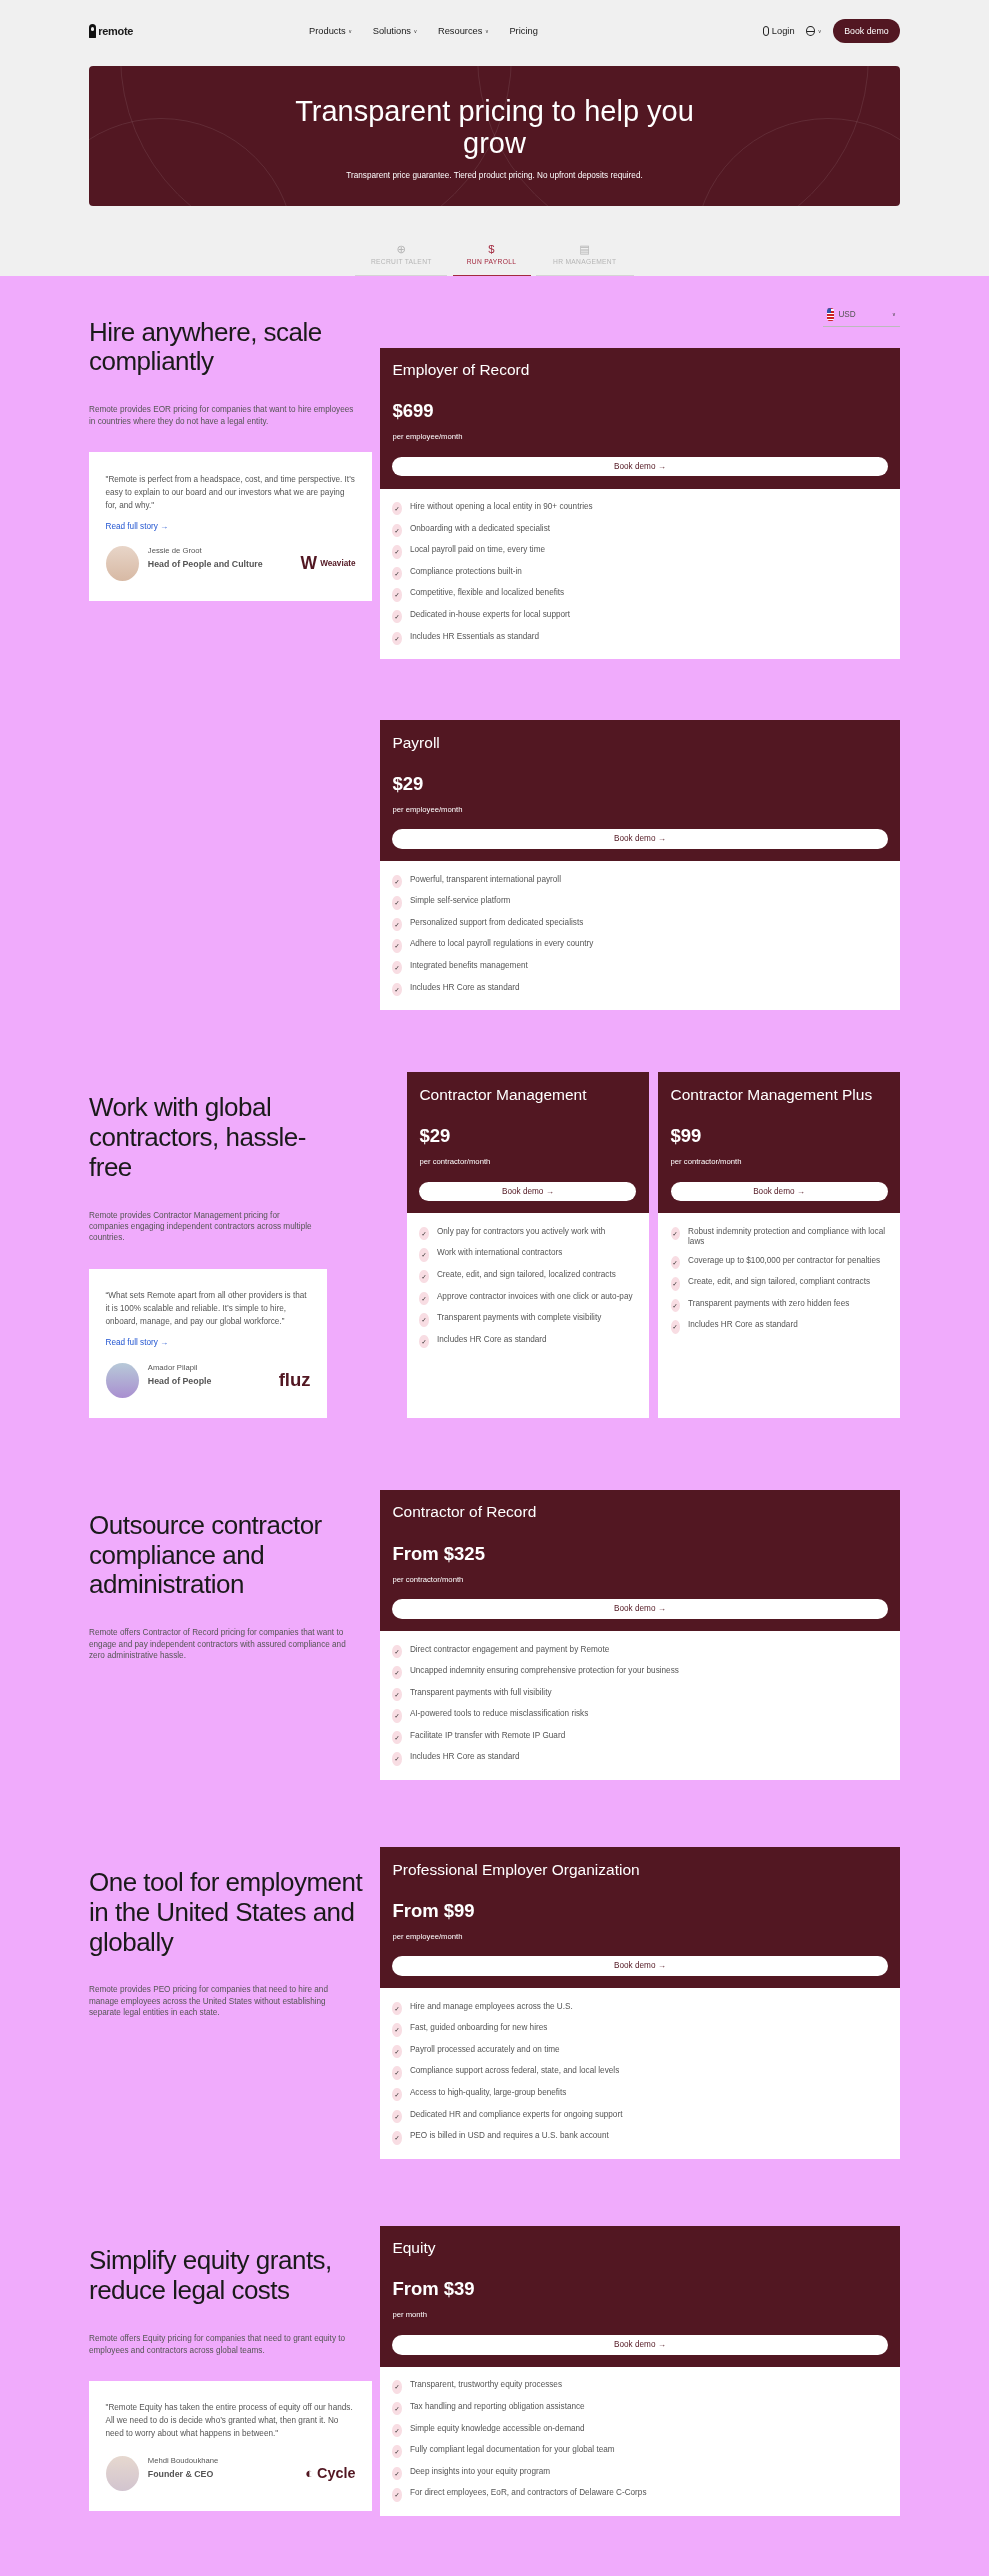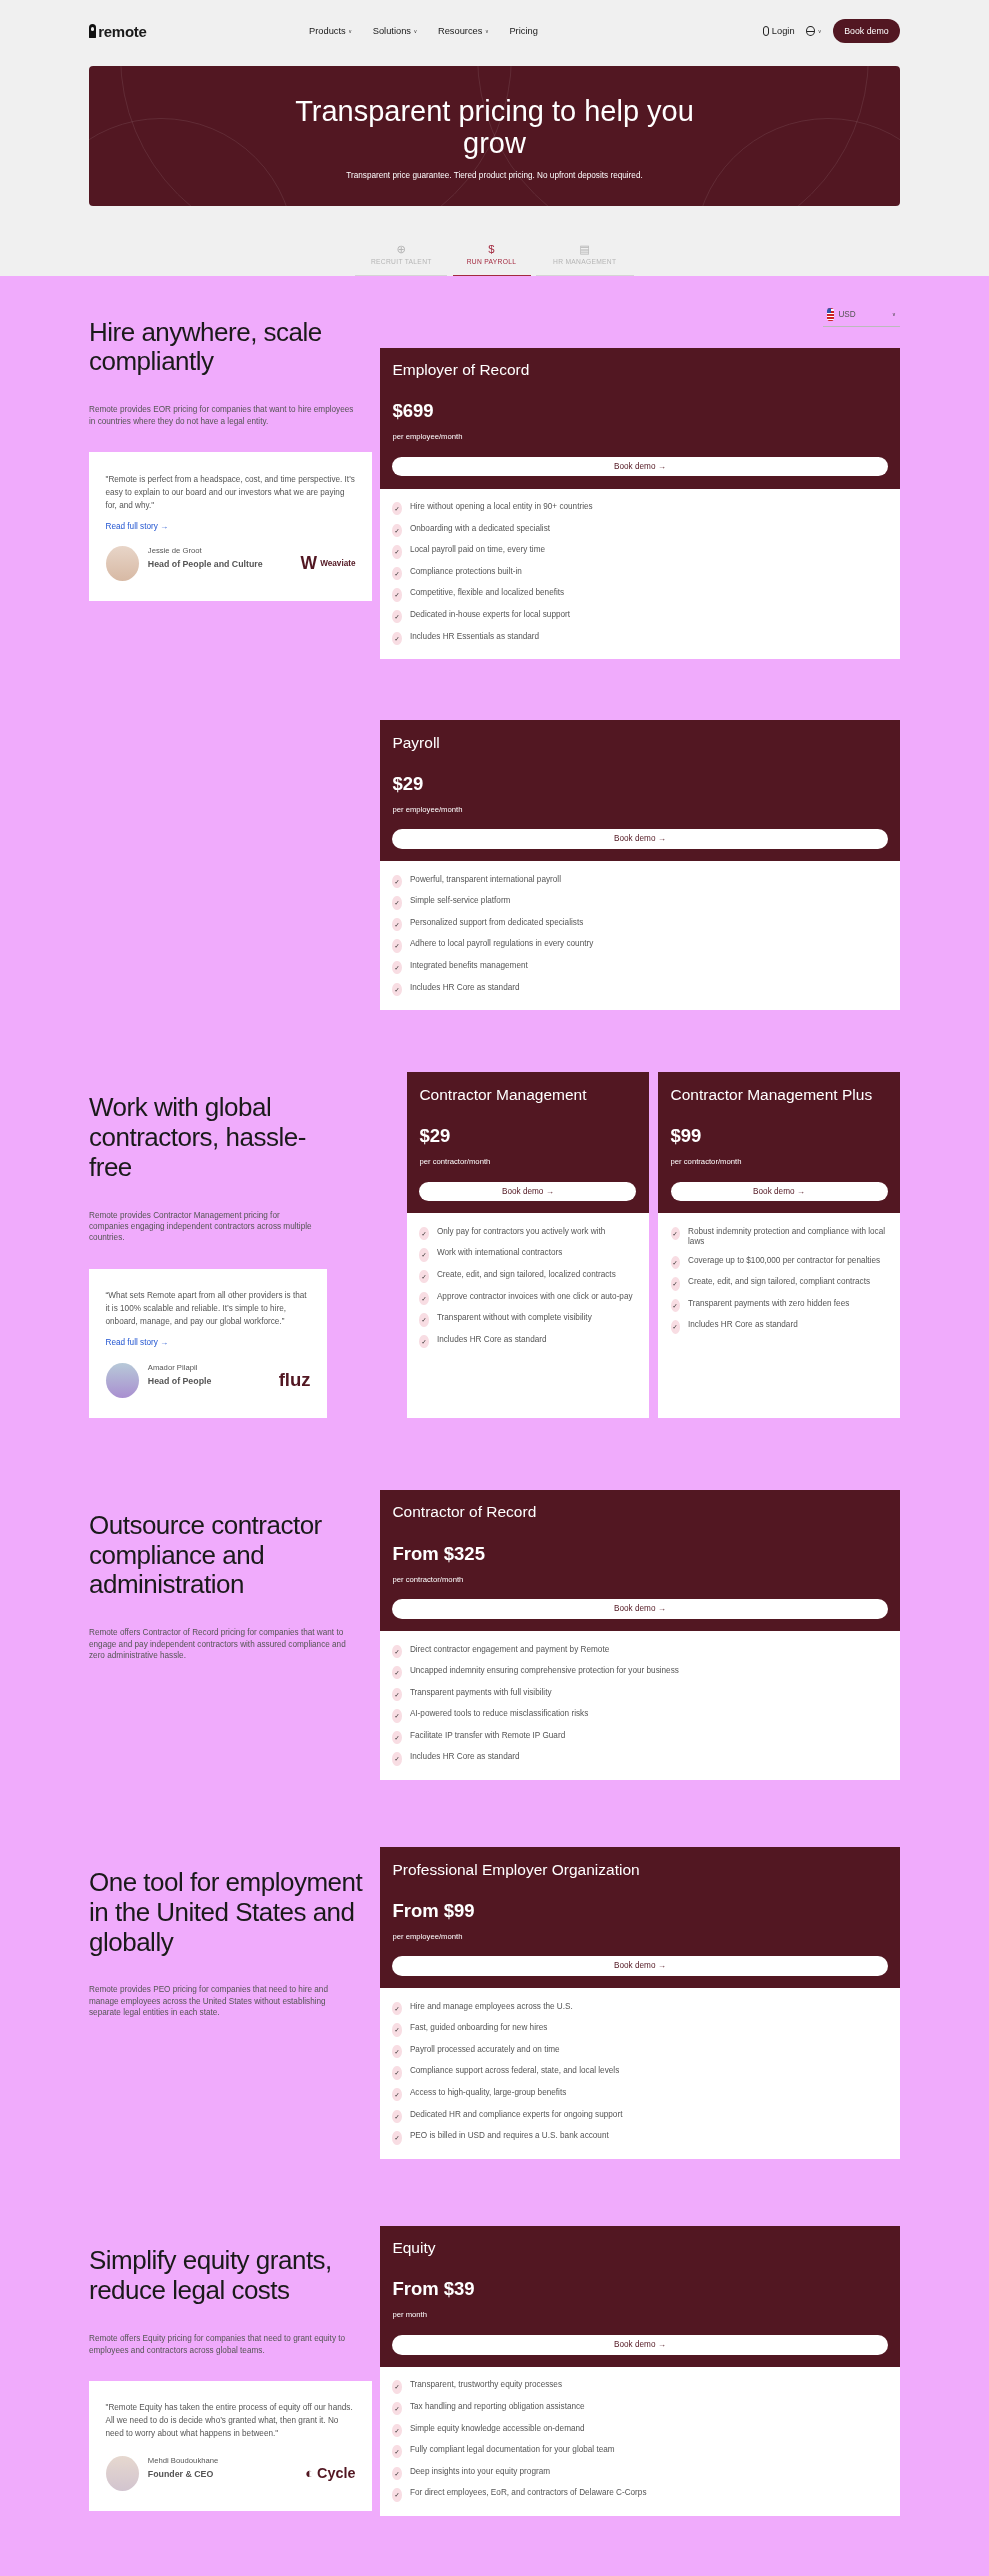--- a/index.html
+++ b/index.html
@@ -2,21 +2,21 @@
 <html style="font-size:8.2px"><head>
 <meta charset="utf-8">
 <style>
   * { box-sizing: border-box; margin: 0; padding: 0; }
   html, body { width: 989px; background: #f0f0f0; font-family: "Liberation Sans", sans-serif; color: #1a1a1a; }
   body { position: relative; }
   a { color: inherit; text-decoration: none; }
 
   
   .nav { height: 62px; display: flex; align-items: center; padding: 0 89px; position: relative; }
-  .logo { display: flex; align-items: center; gap: 2.1px; font-size: 15px; font-weight: 700; letter-spacing: -0.3px; }
+  .logo { display: flex; align-items: center; gap: 2.1px; font-size: 11px; font-weight: 700; letter-spacing: -0.3px; }
   .logo-mark { width: 7.2px; height: 13.4px; background: #111; border-radius: 4.1px 4.1px 1px 1px; position: relative; }
   .logo-mark::after { content: ""; position: absolute; left: 2.1px; top: 3.1px; width: 3.1px; height: 4.1px; background: #f0f0f0; border-radius: 2.1px; }
   .nav-links { position: absolute; left: 309px; display: flex; gap: 20.6px; font-size: 9.3px; }
   .nav-link { display: flex; align-items: center; gap: 2.6px; }
   .chev { font-size: 5.2px; color: #444; }
   .nav-right { margin-left: auto; display: flex; align-items: center; gap: 11.3px; font-size: 9.3px; }
   .login { display: flex; align-items: center; gap: 3.1px; }
   .user-ico { width: 6.2px; height: 10.3px; border: 0.8px solid #222; border-radius: 3.1px; }
   .globe-ico { width: 9.3px; height: 10.3px; border: 0.8px solid #222; border-radius: 50%; position: relative; }
   .globe-ico::after { content: ""; position: absolute; left: 0; right: 0; top: 4.1px; height: 0.8px; background: #222; }
@@ -37,21 +37,21 @@
   .tab.active .bar { background: #a3293f; }
   .tab.t1 { width: 92px; } .tab.t2 { width: 78px; } .tab.t3 { width: 98px; }
 
   
   .pricing-wrap { background: #f0abfc; padding-top: 0; }
   .psec { display: flex; padding: 0 89px; position: relative; }
   .psec-left { width: 289px; padding-top: 26px; }
   .psec h2 { font-size: 26px; font-weight: 400; line-height: 1.15; letter-spacing: -0.5px; }
   .psec .desc { font-size: 8.2px; color: #555; line-height: 11.3px; margin-top: 27px; width: 268px; }
   .psec-right { margin-left: auto; width: 520px; }
-  .psec-right.two { display: flex; gap: 9.3px; width: 493px; }
+  .psec-right.two { display: flex; gap: 9.3px; width: 493px; justify-content: flex-end; }
   .card { background: #fff; width: 100%; }
   .card-head { background: #521722; color: #fff; padding: 13.4px 12.4px 12.4px; }
   .card-title { font-size: 15.5px; font-weight: 400; line-height: 1.2; }
   .card-price { font-size: 18.5px; font-weight: 700; margin-top: 20.6px; }
   .card-price-unit { font-size: 7.7px; margin-top: 10px; }
   .card-btn { display: block; background: #fff; color: #521722; border-radius: 12.4px; height: 19.6px; line-height: 19.6px; text-align: center; font-size: 8.2px; margin-top: 15.5px; }
   .card-body { padding: 9.3px 12.4px 10.3px; }
   .feat { display: flex; align-items: flex-start; gap: 8.2px; font-size: 8.2px; color: #555; line-height: 10.3px; padding: 4.1px 0 4.1px; }
   .chk { flex: none; width: 9.3px; height: 13.4px; border-radius: 50%; background: #f8dde3; color: #222; font-size: 6.2px; text-align: center; line-height: 13.4px; }
 
@@ -283,21 +283,21 @@
           <div class="feat">
               <span class="chk">✓</span>
               <span>Create, edit, and sign tailored, localized contracts</span>
             </div>
           <div class="feat">
               <span class="chk">✓</span>
               <span>Approve contractor invoices with one click or auto-pay</span>
             </div>
           <div class="feat">
               <span class="chk">✓</span>
-              <span>Transparent without with complete visibility</span>
+              <span>Transparent payments with complete visibility</span>
             </div>
           <div class="feat">
               <span class="chk">✓</span>
               <span>Includes HR Core as standard</span>
             </div>
         </div>
       </div>
       <div class="card">
         <div class="card-head">
           <div class="card-title">Contractor Management Plus</div>

